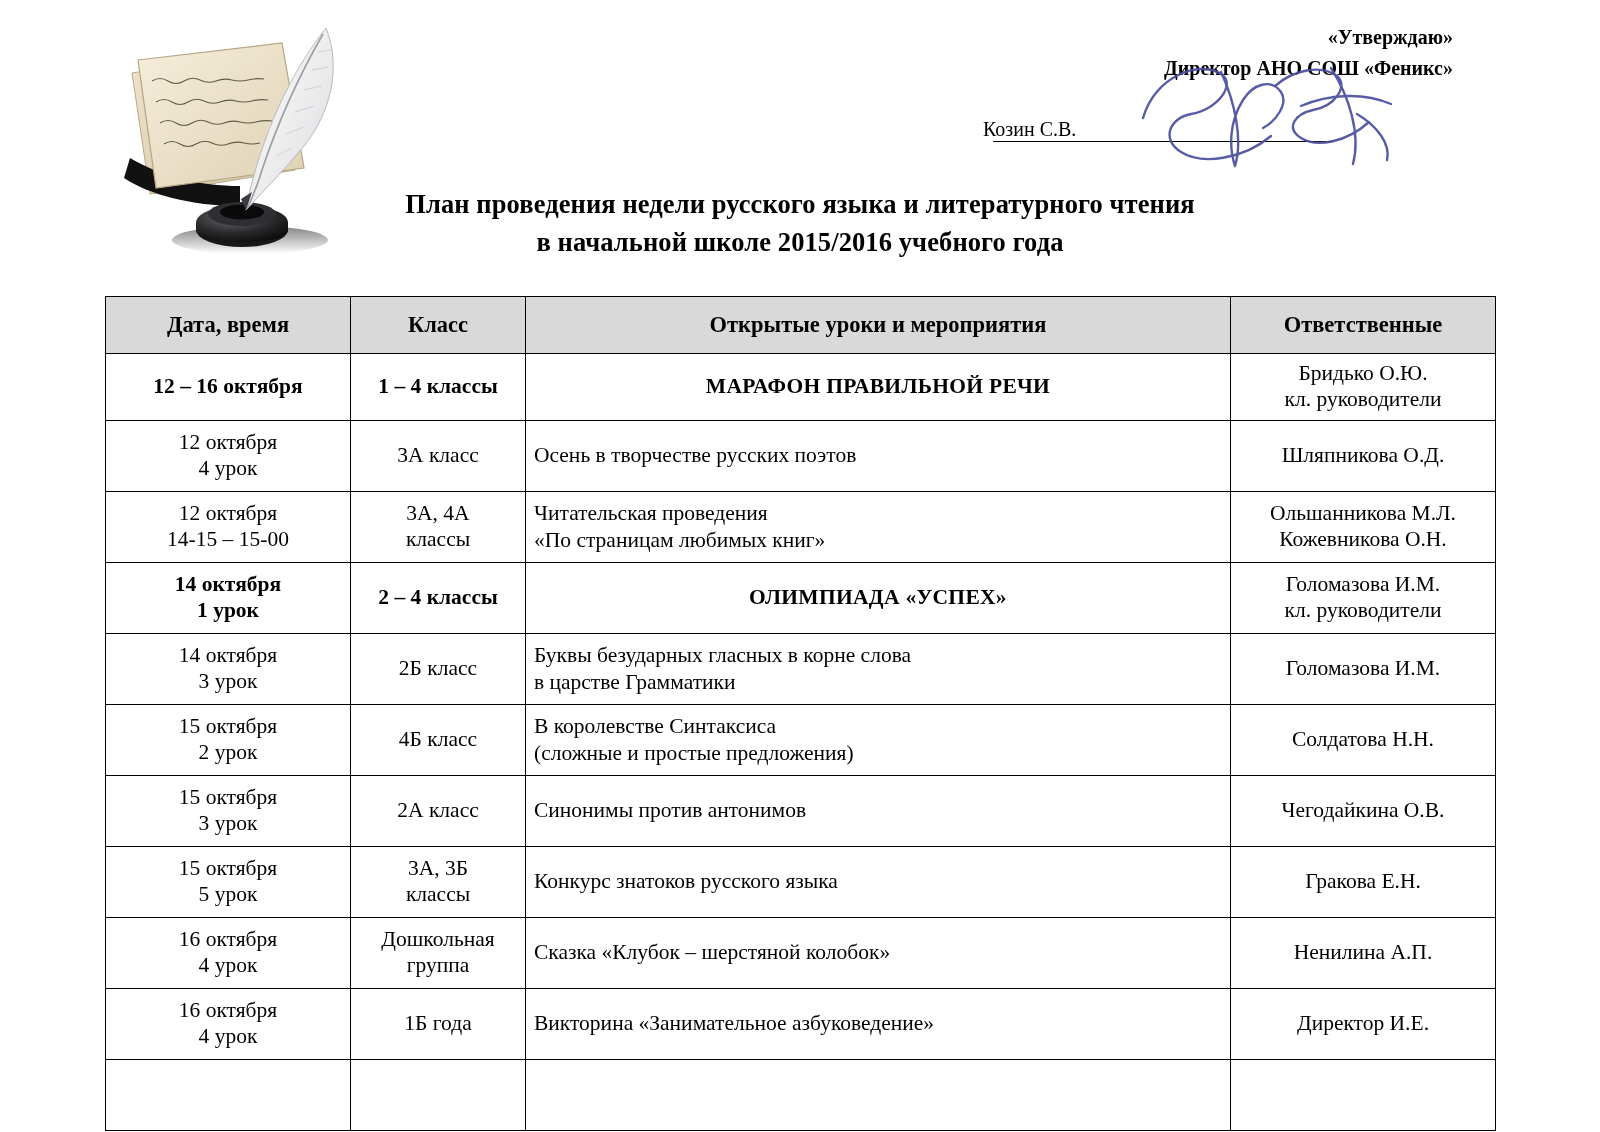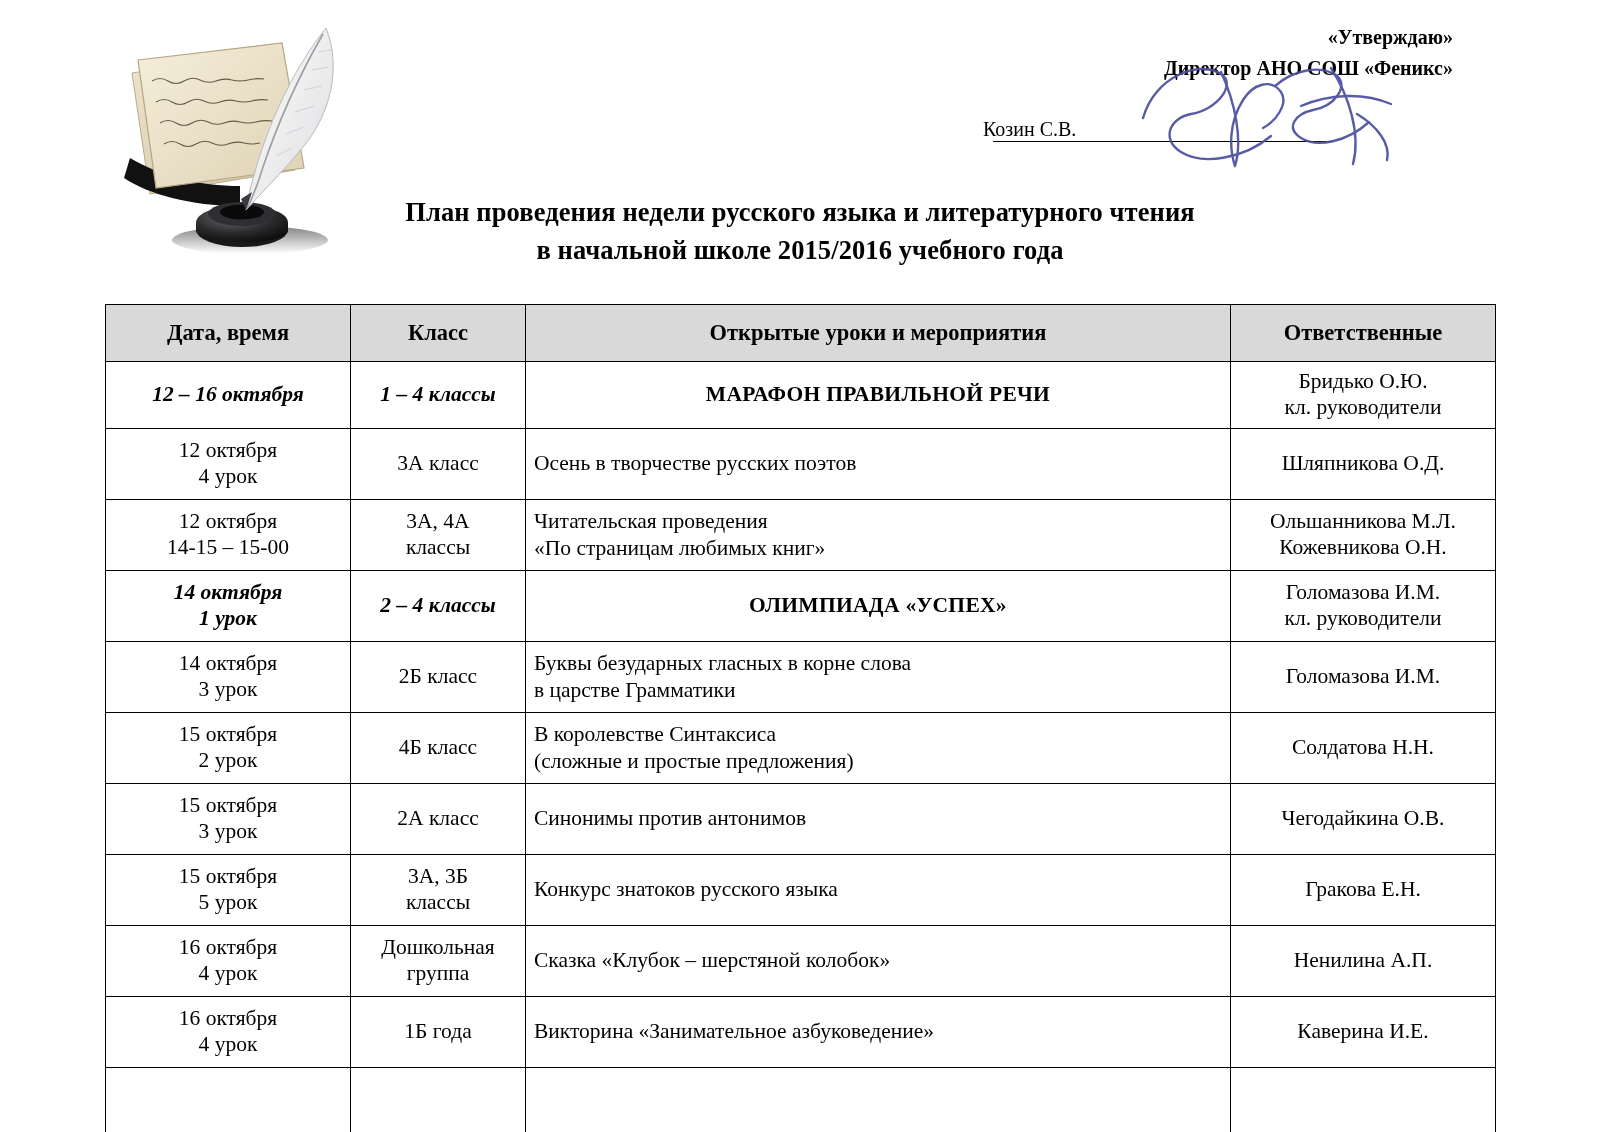--- a/index.html
+++ b/index.html
@@ -59,21 +59,21 @@
     position: absolute;
     right: 175px;
     top: 48px;
     width: 300px;
     height: 125px;
     pointer-events: none;
   }
 
   
   .doc-title {
-    margin: 18px auto 0 auto;
+    margin: 10px auto 0 auto;
     width: 1100px;
     text-align: center;
     font-size: 26.5px;
     font-weight: bold;
     line-height: 1.45;
     letter-spacing: 0.1px;
   }
   .doc-title .l2 { display: block; text-align: center; }
 
   
@@ -111,21 +111,21 @@
   td.event {
     text-align: left;
     line-height: 1.25;
     padding-left: 12px;
   }
   td.event.center {
     text-align: center;
     font-weight: bold;
     letter-spacing: 0.3px;
   }
-  tr.bold td.date, tr.bold td.klass { font-weight: bold; font-style: italic; }
+  tr.bold td.date, tr.bold td.klass { font-weight: bold; }
   .sub { display: block; }
   td.resp { font-size: 21px; }
   .row-h-tall td { height: 62px; }
   .row-h td { height: 58px; }
 </style>
 </head>
 <body>
 
 <div class="header">
 
@@ -379,21 +379,21 @@
             <span class="sub">16 октября</span>
             <span class="sub">4 урок</span>
           </td>
           <td class="klass">
             <span class="sub">1Б года</span>
           </td>
           <td class="event">
             <span class="sub">Викторина «Занимательное азбуковедение»</span>
           </td>
           <td class="resp">
-            <span class="sub">Каверина И.Е.</span>
+            <span class="sub">Директор И.Е.</span>
           </td>
         </tr>
         <tr class="row-h-tall">
           <td class="date"></td>
           <td class="klass"></td>
           <td class="event"></td>
           <td class="resp"></td>
         </tr>
       </tbody>
   </table>

